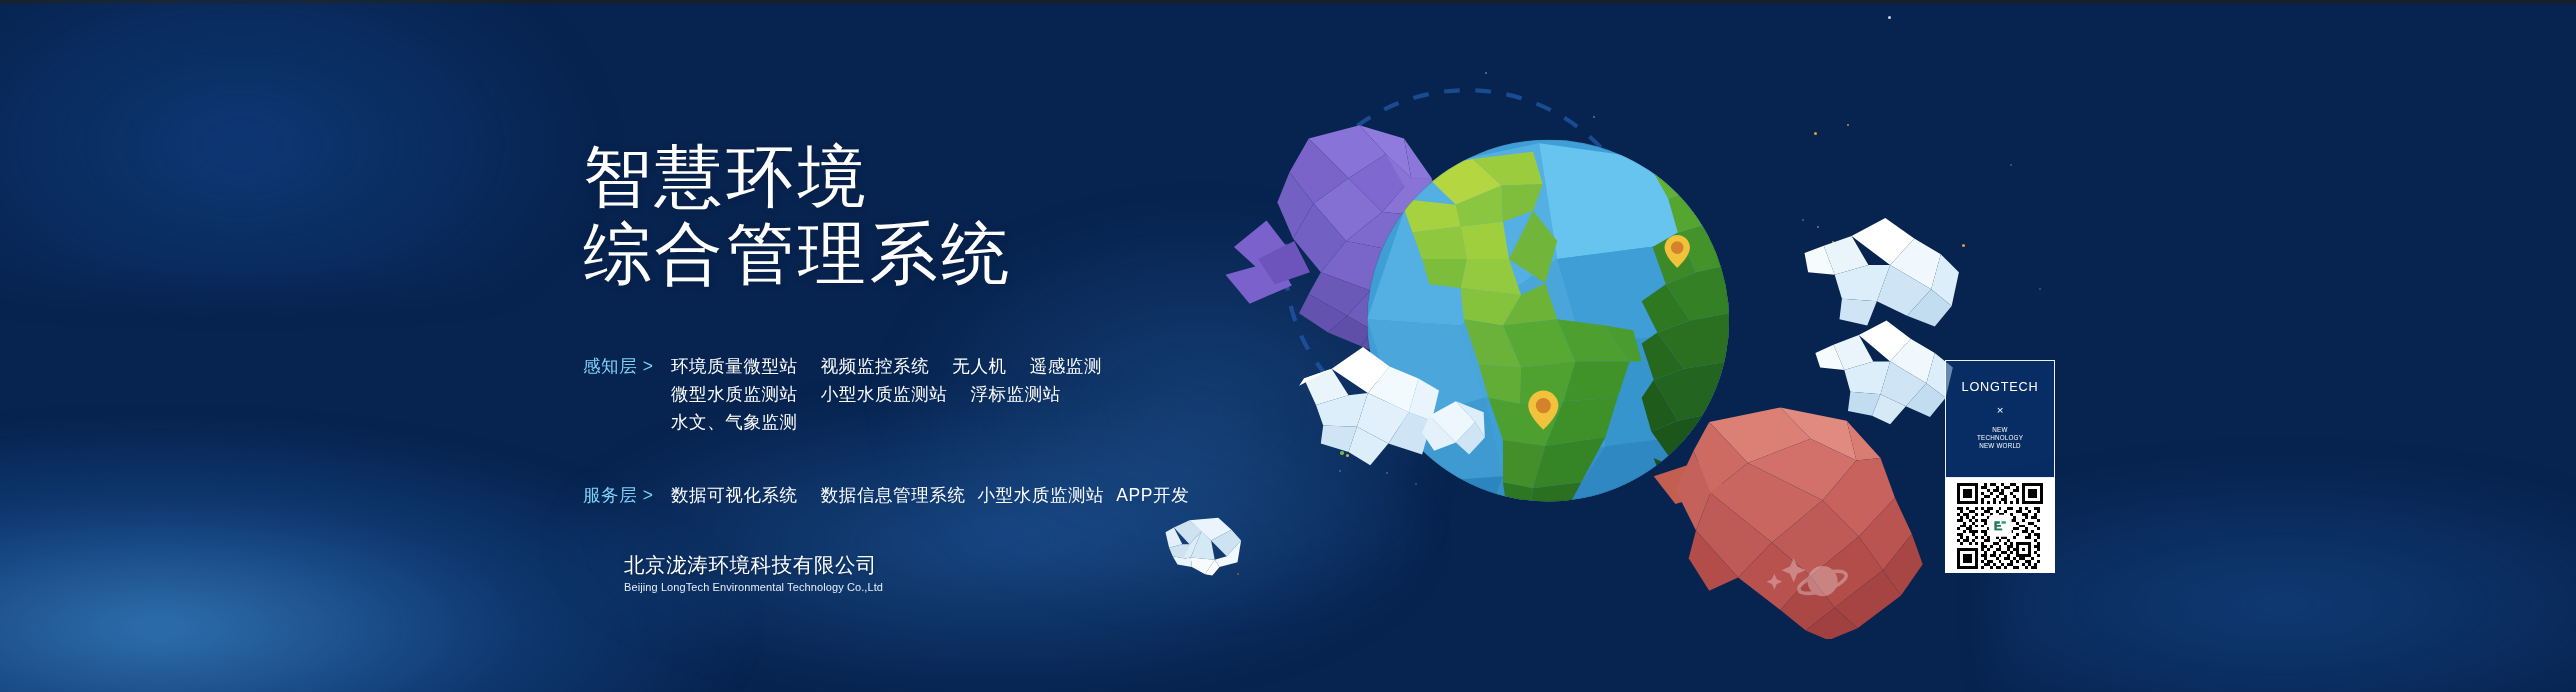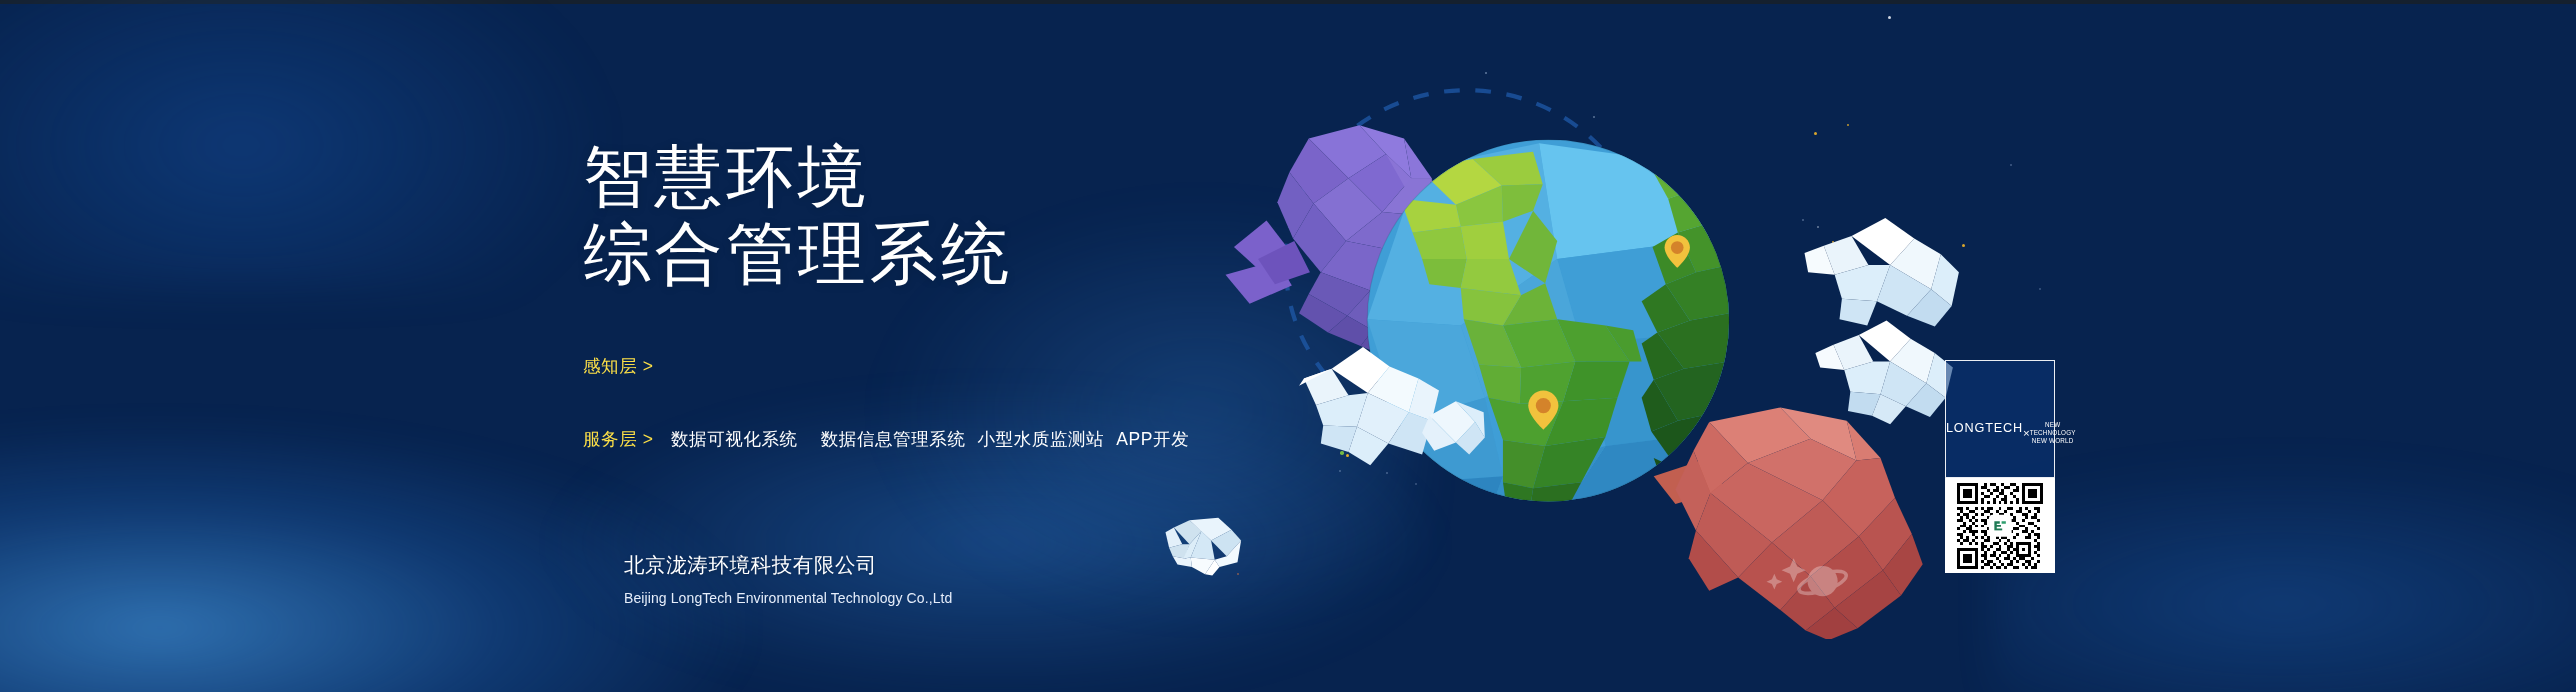--- a/index.html
+++ b/index.html
@@ -62,21 +62,21 @@
     white-space:nowrap;
     text-shadow:0 1.2px 9.7px rgba(0,0,0,.16);
   }
 
   #layers { margin-top:60px; }
 
   .layer-row { display:flex; align-items:flex-start; }
   .layer-row + .layer-row { margin-top:45px; }
 
   .layer-label {
-    color:#fde047;
+    color:#7dd3fc;
     font-size:17.5px;
     line-height:28px;
     white-space:nowrap;
     width:88px;
     flex:0 0 88px;
     letter-spacing:0.6px;
   }
   .layer-items { display:flex; flex-direction:column; }
   .item-line {
     display:flex;
@@ -90,33 +90,33 @@
   .item-line .it:last-child { margin-right:0; }
   .item-line.tight .it { margin-right:12px;text-align:center; }
 
   
   #company { position:absolute; left:624px; top:552px; }
   #company .cn {
     color:#ffffff; font-size:20.5px; line-height:25px; letter-spacing:0.6px;
     text-shadow:0 0.6px 3.6px rgba(0,0,0,.25);
   }
   #company .en {
-    color:#e6eefb; font-size:14px; line-height:12px; letter-spacing:0.1px;
-    margin-top:15px;
+    color:#e6eefb; font-size:11px; line-height:12px; letter-spacing:0.1px;
+    margin-top:4px;
   }
 
   
   #qrcard {
     position:absolute; left:1945px; top:360px; width:110px; height:212px;
   }
   #qrcard .slogan {
     width:110px; height:118px;
     border:0.6px solid rgba(255,255,255,.92);
     background:rgba(10,52,118,.55);
-    display:flex; flex-direction:row; align-items:center;
+    display:flex; flex-direction:column; align-items:center;
     padding-top:19.3px;
   }
   #qrcard .brand { color:#fff; font-size:12.7px; letter-spacing:0.8px; line-height:14.5px; }
   #qrcard .xmark { color:#fff; font-size:11.5px; line-height:13.3px; margin-top:9.7px; font-weight:300; }
   #qrcard .tag { color:#fff; font-size:6.3px; line-height:7.8px; text-align:center; margin-top:8.4px; letter-spacing:0.2px; }
   #qrcard .qrwrap {
     width:110px; height:95px; background:#ffffff;
     display:flex; align-items:center; justify-content:center;
   }
   #qrcard .qr { width:86px; height:86px; position:relative; background:#fff; }
@@ -383,20 +383,36 @@
   </div>
 
   <div id="copy">
     <div class="title-line">智慧环境</div>
     <div class="title-line">综合管理系统</div>
 
     <div id="layers">
 
       <div class="layer-row">
         <div class="layer-label">感知层 &gt;</div>
+        <div class="layer-items">
+          <div class="item-line">
+            <span class="it">环境质量微型站</span>
+            <span class="it">视频监控系统</span>
+            <span class="it">无人机</span>
+            <span class="it">遥感监测</span>
+          </div>
+          <div class="item-line">
+            <span class="it">微型水质监测站</span>
+            <span class="it">小型水质监测站</span>
+            <span class="it">浮标监测站</span>
+          </div>
+          <div class="item-line">
+            <span class="it">水文、气象监测</span>
+          </div>
+        </div>
       </div>
 
       <div class="layer-row">
         <div class="layer-label">服务层 &gt;</div>
         <div class="layer-items">
           <div class="item-line tight">
             <span class="it" style="margin-right:23px">数据可视化系统</span>
             <span class="it">数据信息管理系统</span>
             <span class="it">小型水质监测站</span>
             <span class="it">APP开发</span>

